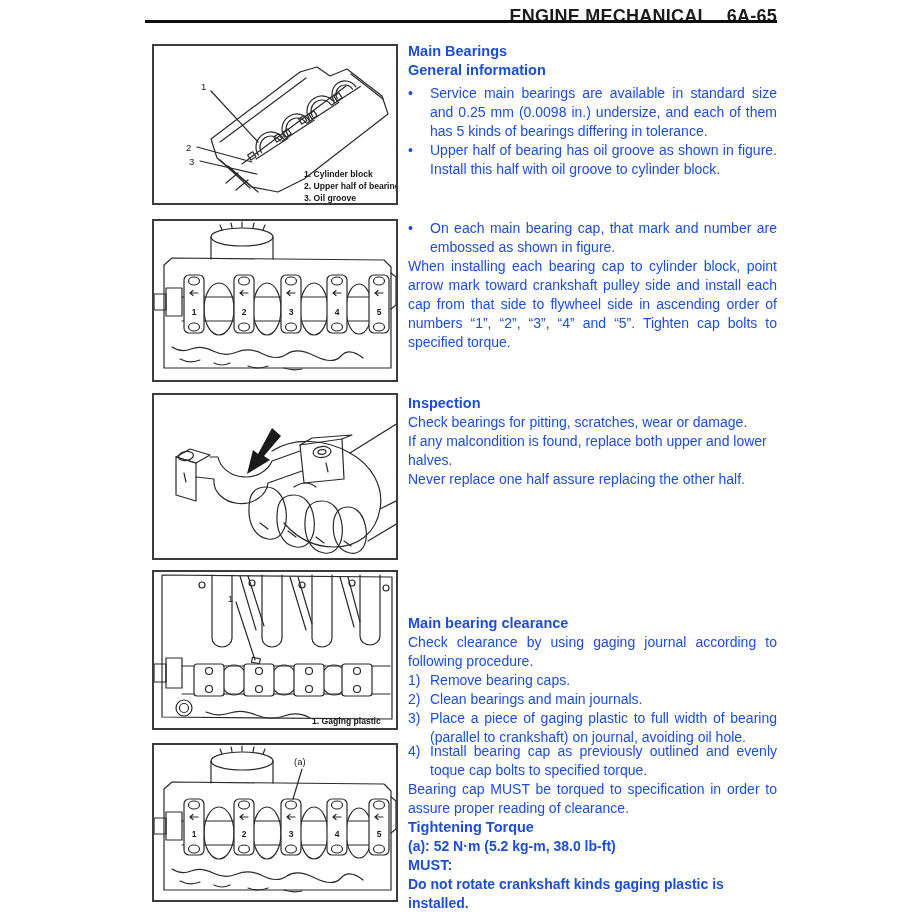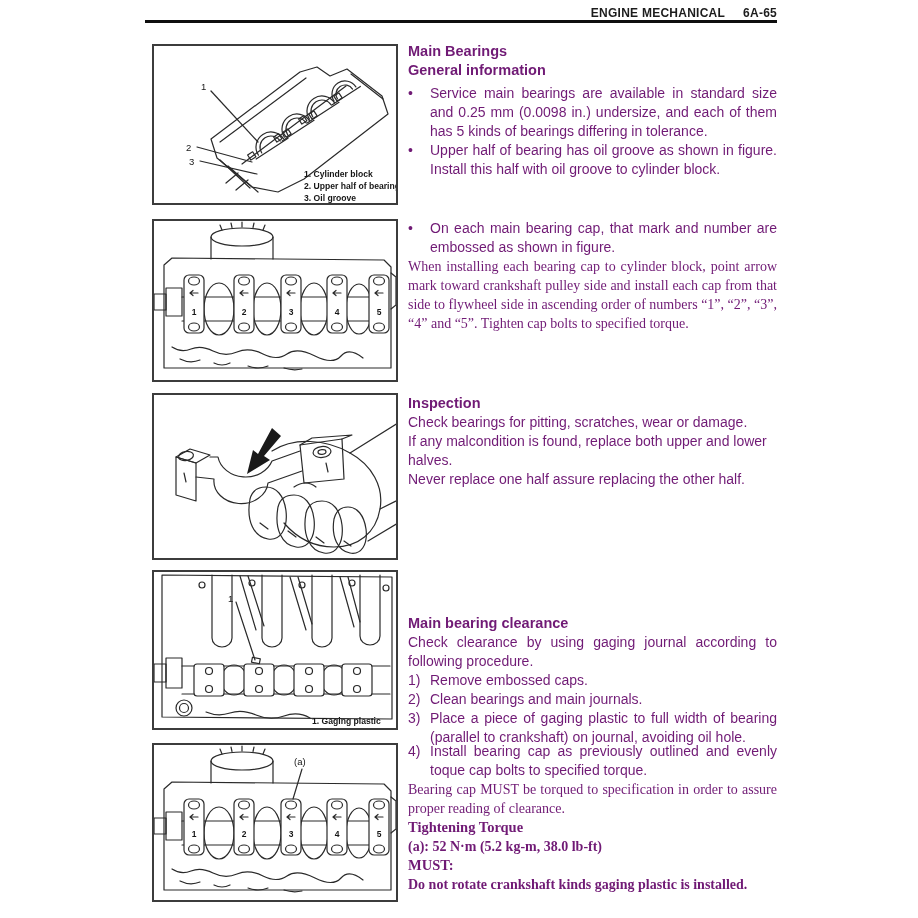--- a/index.html
+++ b/index.html
@@ -1,48 +1,48 @@
 <!DOCTYPE html>
 <html><head>
 <meta charset="utf-8">
 <style>
   html,body{margin:0;padding:0;background:#ffffff;}
   .page{position:relative;width:918px;height:918px;background:#ffffff;overflow:hidden;
         font-family:"Liberation Sans",sans-serif;color:#1c1c1c;}
   
-  .page-header{position:absolute;top:6px;right:141px;font-size:12px;font-weight:700;
+  .page-header{position:absolute;top:6px;right:141px;font-size:18px;font-weight:700;
                letter-spacing:.25px;white-space:nowrap;margin-left:16px;}
   .page-header .code{margin-left:18px;}
   .header-rule{position:absolute;left:145px;right:141px;top:20px;height:3px;background:#0e0e0e;}
   
   .figbox{position:absolute;left:152px;width:246px;border:2px solid #3c3c3c;background:#fff;
           box-sizing:border-box;margin:0;padding:0;}
   .figbox svg{display:block;width:100%;height:100%;}
   .fb1{top:44px;height:161px;}
   .fb2{top:219px;height:163px;}
   .fb3{top:393px;height:167px;}
   .fb4{top:570px;height:160px;}
   .fb5{top:743px;height:159px;}
   .ln{stroke:#2a2a2a;stroke-width:1.2;fill:none;stroke-linecap:round;stroke-linejoin:round;}
   .wf{fill:#ffffff;}
   .callout{font-family:"Liberation Sans",sans-serif;font-size:9.5px;fill:#161616;}
   .legend{font-family:"Liberation Sans",sans-serif;font-size:8.6px;font-weight:700;fill:#161616;}
   .capnum{font-family:"Liberation Sans",sans-serif;font-size:8.5px;font-weight:700;fill:#161616;
           text-anchor:middle;}
   
-  .tb{position:absolute;left:408px;width:369px;font-size:14px;line-height:19px;color:#701a75;}
+  .tb{position:absolute;left:408px;width:369px;font-size:14px;line-height:19px;color:#1d4ed8;}
   .tb p{margin:0;}
   .h{font-weight:700;font-size:14.5px;line-height:19px;}
   .j{text-align:justify;}
   .row{display:flex;align-items:flex-start;}
   .mk{flex:0 0 22px;}
   .tx{flex:1;text-align:justify;}
   .gap4{margin-top:4px;}
   .gap7{margin-top:7px;}
-  .ind{margin-left:22px;font-family:Liberation Serif, serif;}
+  .ind{margin-left:22px;}
   .b{font-weight:700;}
 </style>
 </head>
 <body>
 
 <div class="page">
 
   <div class="page-header">
     <span>ENGINE MECHANICAL</span><span class="code">6A-65</span>
   </div>
@@ -304,21 +304,21 @@
     <p>Check bearings for pitting, scratches, wear or damage.</p>
     <p>If any malcondition is found, replace both upper and lower halves.</p>
     <p>Never replace one half assure replacing the other half.</p>
   </section>
 
   <section class="tb" style="top:568px;margin-top:46px;">
     <p class="h">Main bearing clearance</p>
     <p class="j">Check clearance by using gaging journal according to following procedure.</p>
     <div class="row">
       <span class="mk">1)</span>
-      <span class="tx">Remove embossed caps.</span>
+      <span class="tx">Remove bearing caps.</span>
     </div>
     <div class="row">
       <span class="mk">2)</span>
       <span class="tx">Clean bearings and main journals.</span>
     </div>
     <div class="row">
       <span class="mk">3)</span>
       <span class="tx">Place a piece of gaging plastic to full width of bearing (parallel to crankshaft) on journal, avoiding oil hole.</span>
     </div>
   </section>

